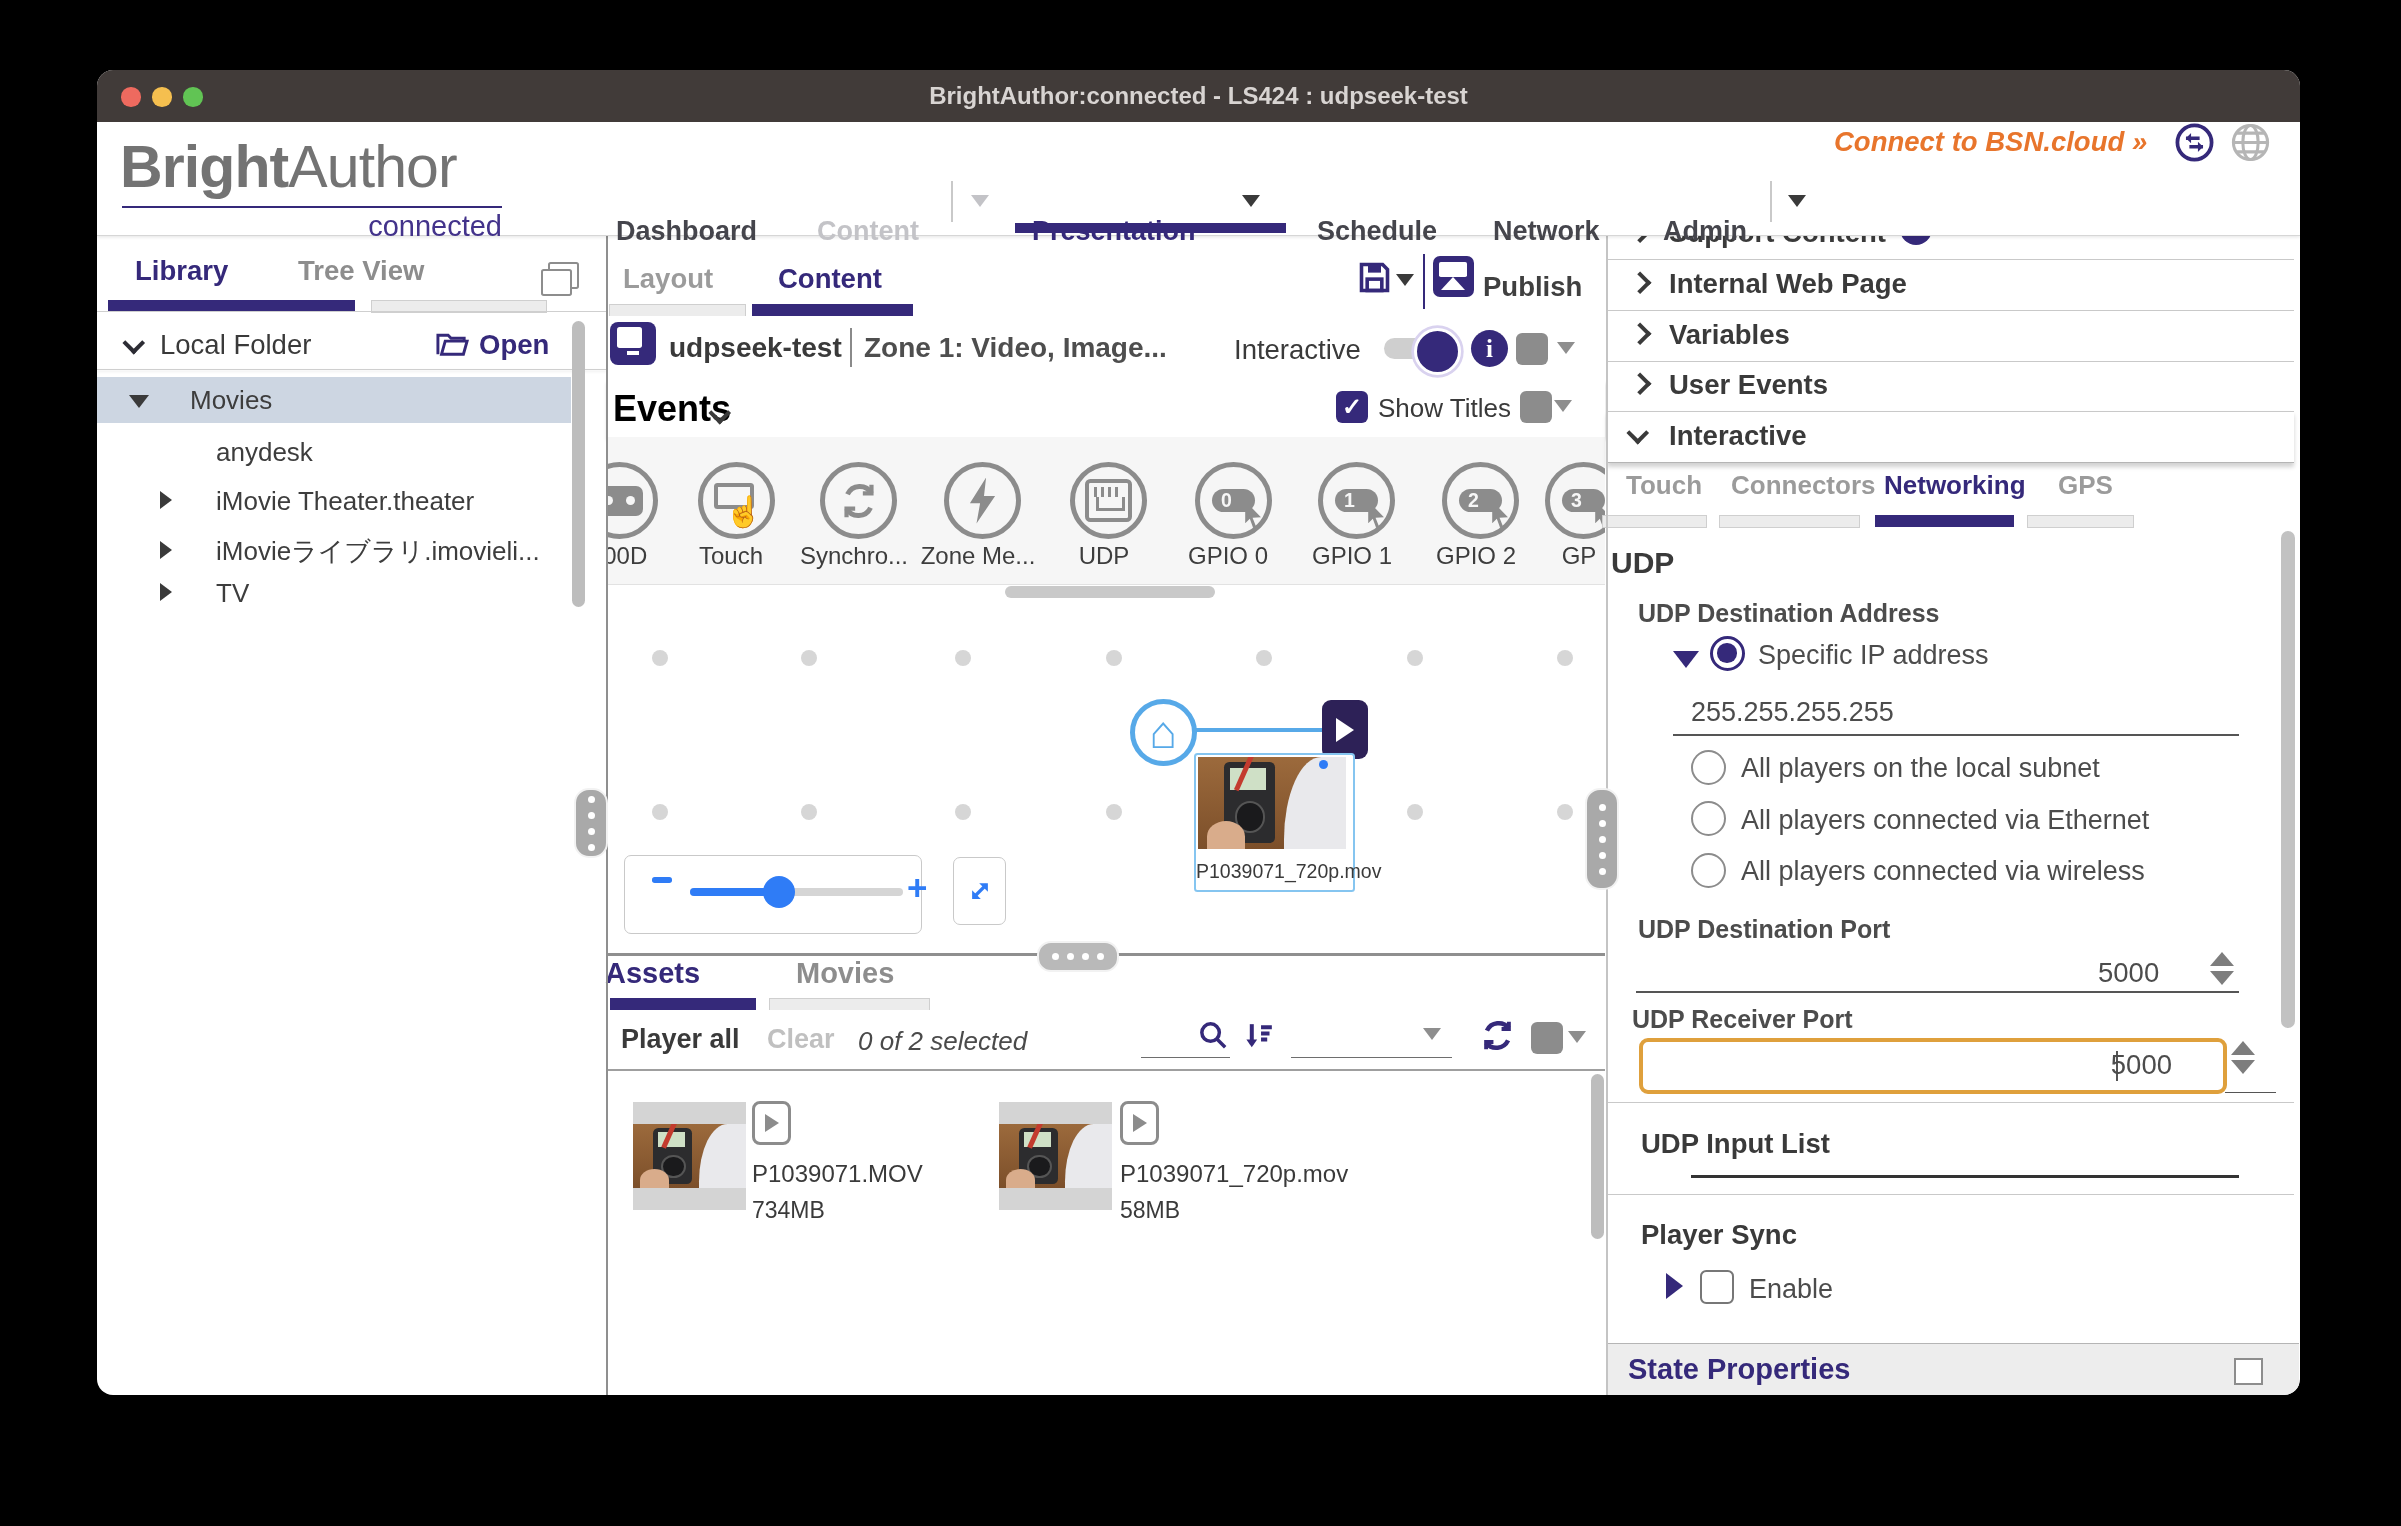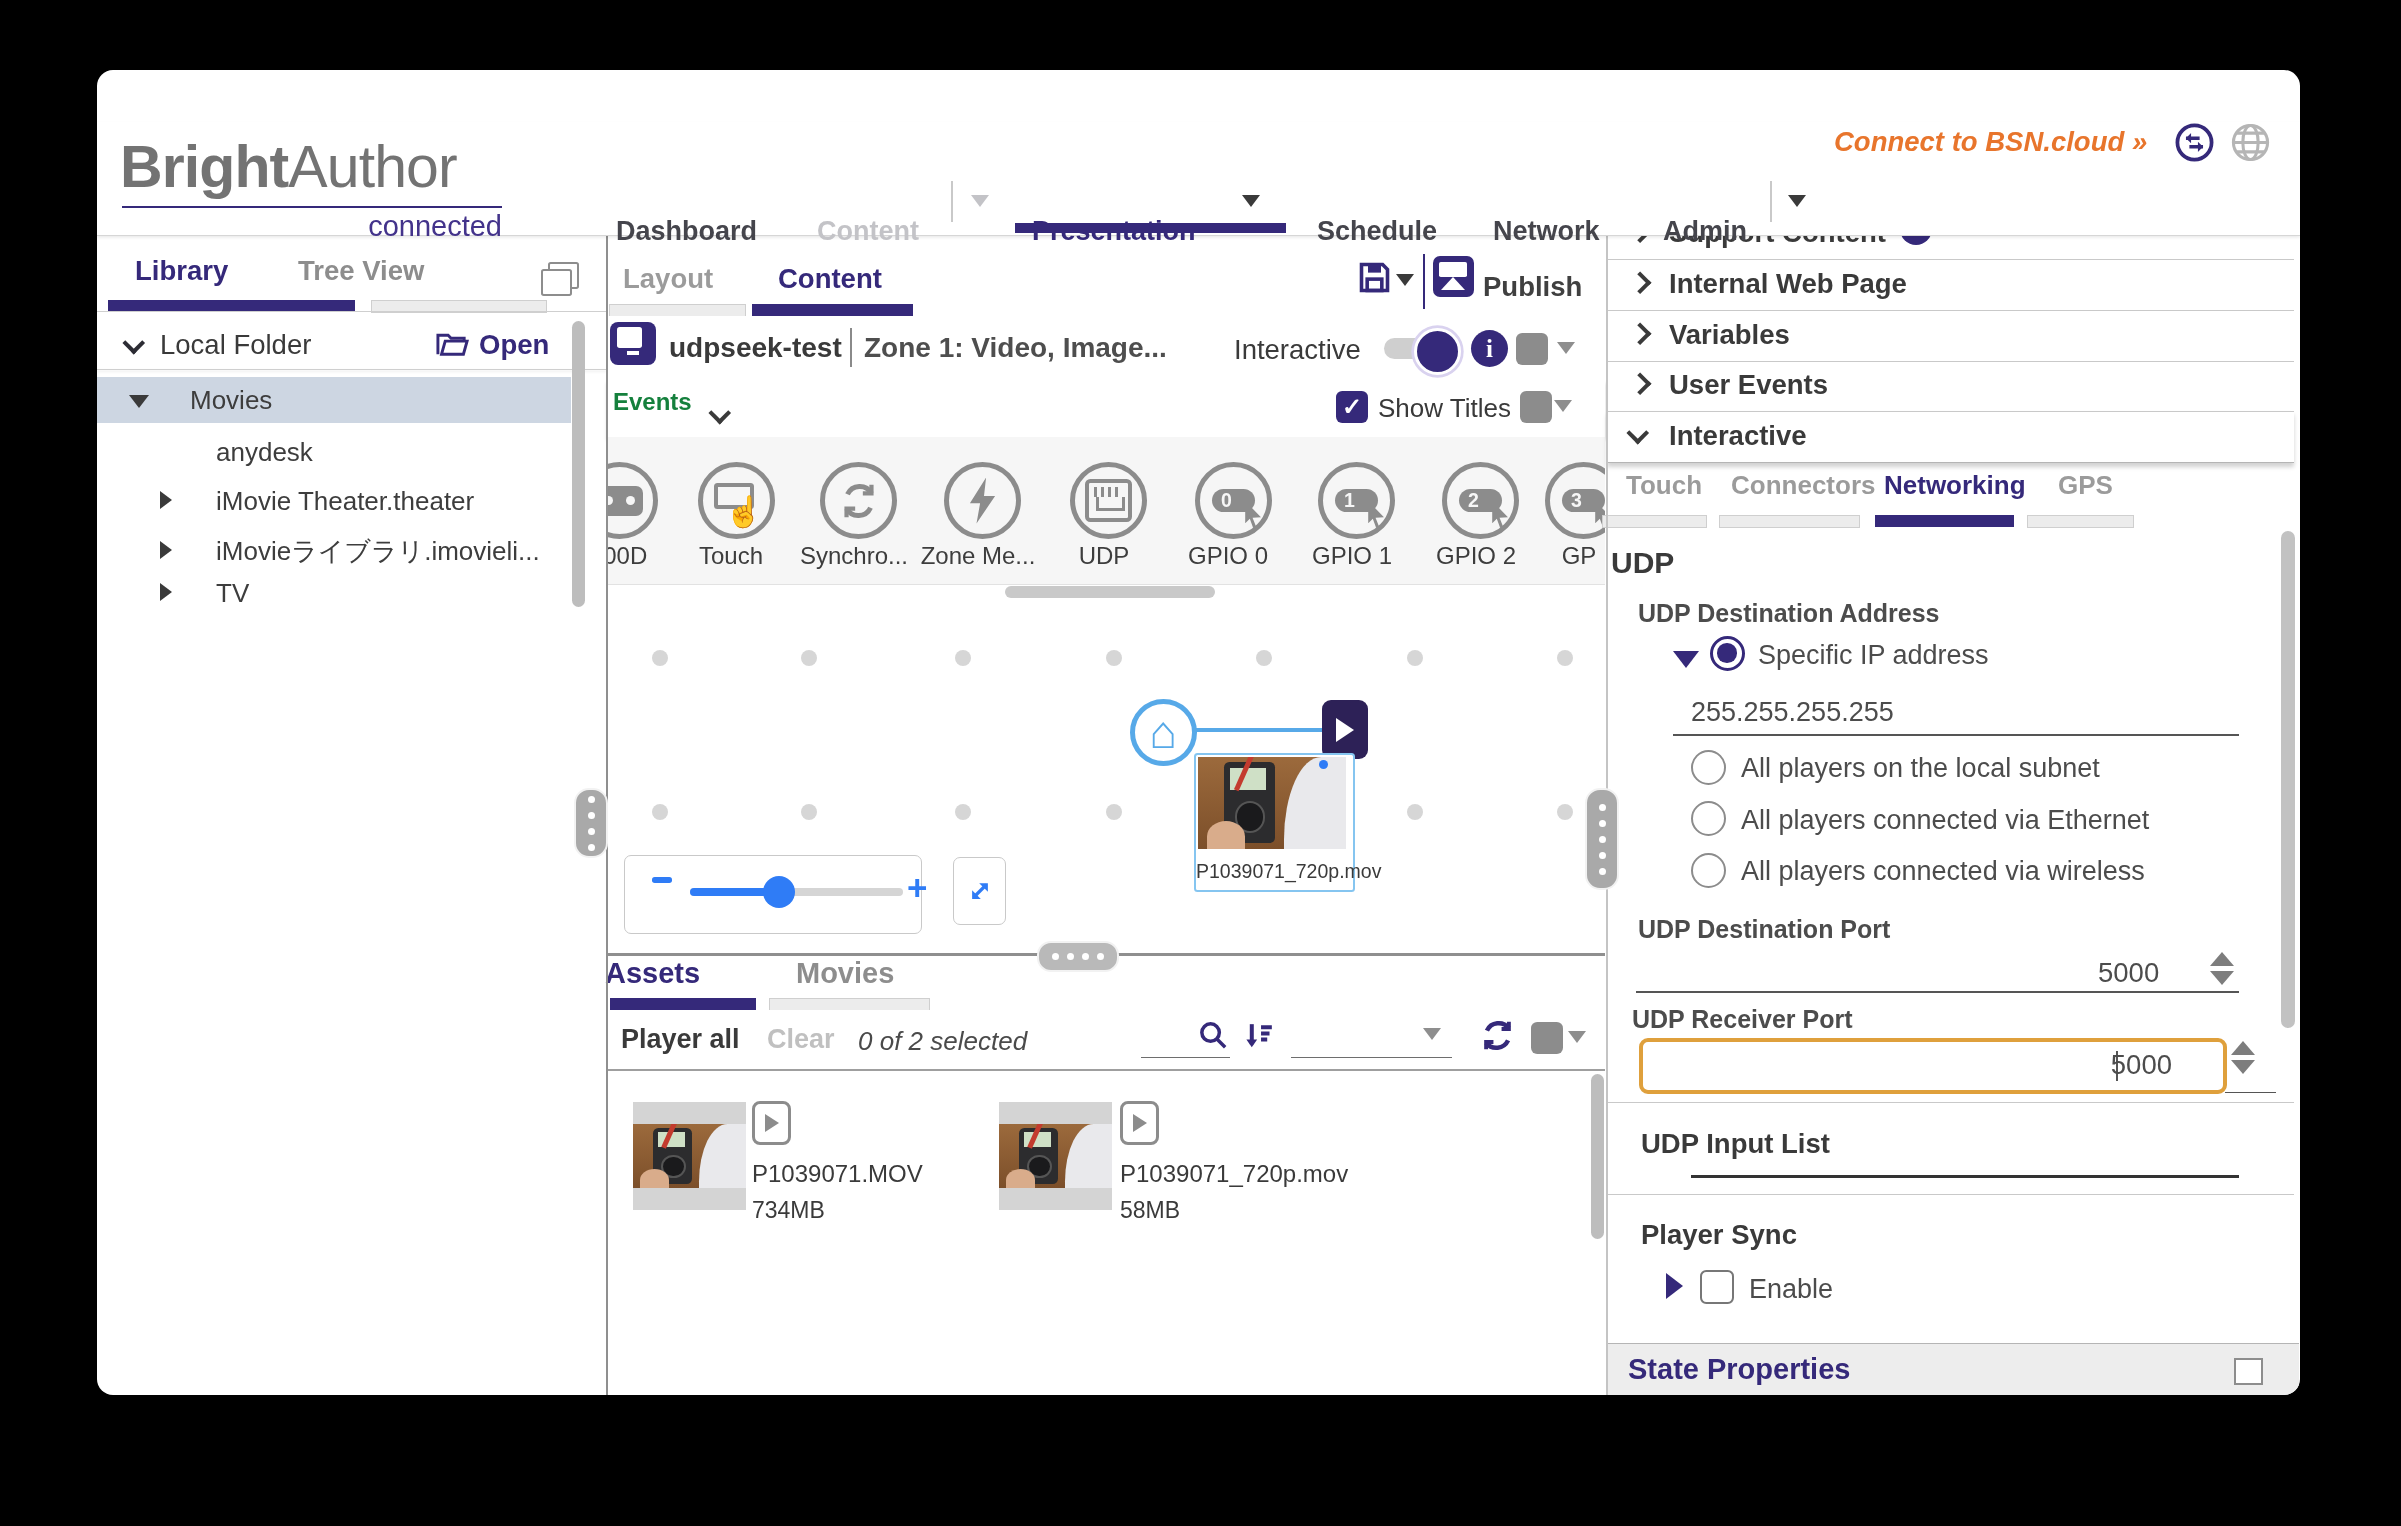--- a/index.html
+++ b/index.html
@@ -89,20 +89,26 @@
   .hpill{position:absolute;height:27px;background:#b9b9b9;border:2.7px solid #f2f2f2;border-radius:14px;z-index:25;
          display:flex;align-items:center;justify-content:center;gap:8px;}
   .hpill i{width:7px;height:7px;border-radius:50%;background:#fff;}
 </style>
 </head>
 <body>
 
 <div class="stage">
 <div class="window">
 
+  <div class="titlebar">
+    <span class="tl" style="left:24px;background:#ee6a5f;"></span>
+    <span class="tl" style="left:55px;background:#f5bf4f;"></span>
+    <span class="tl" style="left:86px;background:#61c454;"></span>
+    <div class="title-text">BrightAuthor:connected - LS424 : udpseek-test</div>
+  </div>
 
   <div class="header">
     <div class="logo-line1">
       <span class="lb">Bright</span><span class="ll">Author</span>
     </div>
     <div class="logo-rule"></div>
     <div class="logo-sub">connected</div>
 
     <div class="nav-item" style="left:519px;">Dashboard</div>
     <div class="nav-item nav-dis" style="left:720px;">Content</div>
@@ -236,21 +242,21 @@
   <div class="abs txt" style="left:767px;top:262px;font-size:28px;font-weight:bold;color:#4e4e4e;">Zone 1: Video, Image...</div>
   <div class="abs txt" style="left:1137px;top:264px;font-size:27.5px;color:#3a3a3a;">Interactive</div>
   <div class="abs" style="left:1287px;top:268px;width:69px;height:21px;background:#cfcfcf;border-radius:10.6px;">
     <span class="abs" style="left:30px;top:-9.8px;width:41px;height:41px;border-radius:50%;background:#35297a;border:3.5px solid #fff;box-shadow:0 0 0 2.7px #d9d2ef;"></span>
   </div>
   <div class="abs" style="left:1374px;top:260px;width:37px;height:37px;border-radius:50%;background:#35297a;color:#fff;text-align:center;line-height:37px;font-size:25px;font-weight:bold;font-family:'Liberation Serif',serif;">i</div>
   <div class="abs graysq" style="left:1419px;top:263px;width:32px;height:32px;"></div>
   <span class="caret" style="position:absolute;left:1460px;top:272px;"></span>
 
   <div class="abs" style="left:510px;top:310px;width:998px;height:57px;background:#fff;border-bottom:1.8px solid #a8a8a8;box-shadow:0 2.7px 3.5px rgba(0,0,0,.18);"></div>
-  <div class="abs txt" style="left:516px;top:318px;font-size:24px;font-weight:bold;color:#15803d;">Events</div>
+  <div class="abs txt" style="left:516px;top:318px;font-size:36px;font-weight:bold;color:#000000;">Events</div>
   <span class="abs chev chev-d" style="left:615px;top:335px;"></span>
   <div class="abs checkbox" style="left:1239px;top:321px;width:32px;height:32px;background:#35297a;color:#fff;text-align:center;line-height:32px;font-size:24px;font-weight:bold;">✓</div>
   <div class="abs txt" style="left:1281px;top:323px;font-size:26px;color:#3a3a3a;">Show Titles</div>
   <div class="abs graysq" style="left:1423px;top:321px;width:32px;height:32px;"></div>
   <span class="caret" style="position:absolute;left:1457px;top:330px;"></span>
 
   <div class="abs" style="left:511px;top:367px;width:997px;height:147px;background:#f6f6f6;overflow:hidden;border-bottom:1.8px solid #e2e2e2;">
 
     <div class="ev-circle" style="left:-27px;top:25px;">
           <span class="remote">

